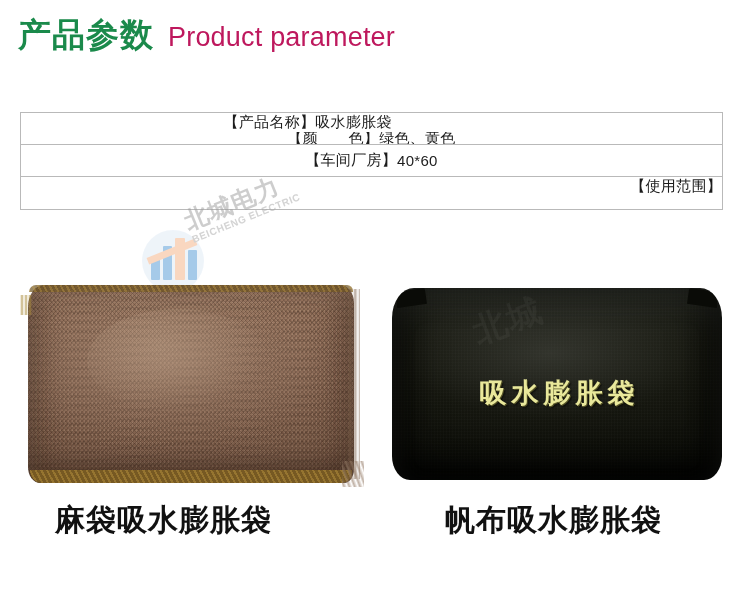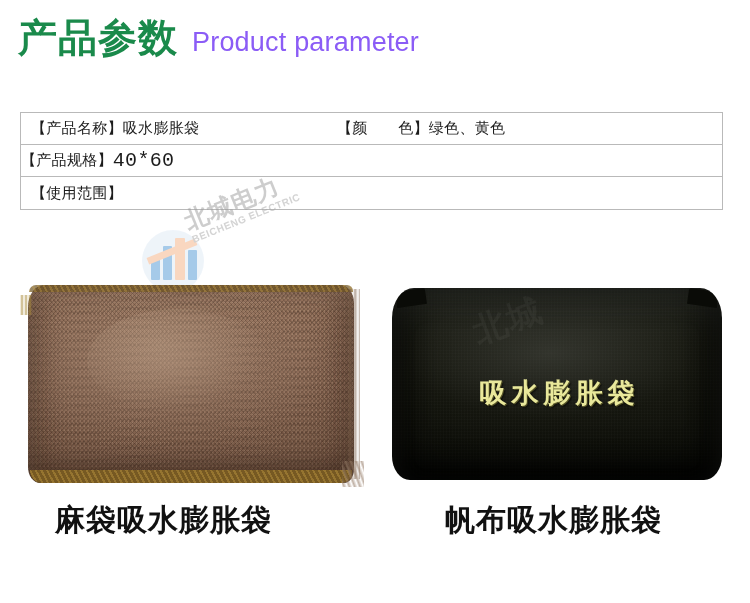--- a/index.html
+++ b/index.html
@@ -20,31 +20,31 @@
   .header {
     position: absolute;
     left: 18px;
     top: 18px;
     display: flex;
     align-items: baseline;
     gap: 14px;
     white-space: nowrap;
   }
   .title-cn {
-    font-size: 39px;
+    font-size: 33px;
     font-weight: 700;
     color: #1a8a4b;
     letter-spacing: 1px;
     line-height: 1;
     font-family: "DejaVu Sans", "Liberation Sans", sans-serif;
   }
   .title-en {
     font-size: 27px;
     font-weight: 400;
-    color: #8b5cf6;
+    color: #be185d;
     line-height: 1;
     letter-spacing: 0.2px;
     font-family: "Liberation Sans", "DejaVu Sans", sans-serif;
   }
 
   
   .spec-table {
     position: absolute;
     left: 20px;
     top: 112px;
@@ -52,40 +52,41 @@
     box-sizing: border-box;
     border: 1px solid #b9b9b9;
     background: #ffffff;
   }
   .spec-row {
     display: flex;
     height: 32px;
     align-items: center;
     border-bottom: 1px solid #b9b9b9;
     box-sizing: border-box;
+    flex-direction: column;
   }
   .spec-row:last-child {
     border-bottom: none;
   }
   .spec-cell {
     display: flex;
     align-items: center;
     box-sizing: border-box;
     font-size: 15px;
     color: #1c1c1c;
     font-family: "DejaVu Sans", "Liberation Sans", sans-serif;
     white-space: nowrap;
     overflow: hidden;
   }
   .spec-cell.col-a { width: 316px; padding-left: 10px; }
   .spec-cell.col-b { flex: 1; padding-left: 0px; }
-  .spec-cell.col-wide { width: 100%; padding-left: 10px; }
+  .spec-cell.col-wide { width: 100%; padding-left: 10px; justify-content: flex-end; }
   .spec-label { letter-spacing: 0.3px; }
   .spec-value { letter-spacing: 0.3px; }
-  .spec-value.sz { font-family: Liberation Mono, monospace; font-size: 20px; }
+  .spec-value.sz { font-family: Liberation Sans, sans-serif; font-size: 15px; }
 
   
   .watermark {
     position: absolute;
     left: 142px;
     top: 214px;
     width: 190px;
     height: 78px;
     opacity: 0.5;
     pointer-events: none;
@@ -311,21 +312,21 @@
       <span class="spec-value">吸水膨胀袋</span>
     </div>
     <div class="spec-cell col-b">
       <span class="spec-label">【颜　　色】</span>
       <span class="spec-value">绿色、黄色</span>
     </div>
   </div>
 
   <div class="spec-row">
     <div class="spec-cell col-b">
-      <span class="spec-label">【产品规格】</span>
+      <span class="spec-label">【车间厂房】</span>
       <span class="spec-value sz">40*60</span>
     </div>
   </div>
 
   <div class="spec-row">
     <div class="spec-cell col-wide">
       <span class="spec-label">【使用范围】</span>
     </div>
   </div>
 

